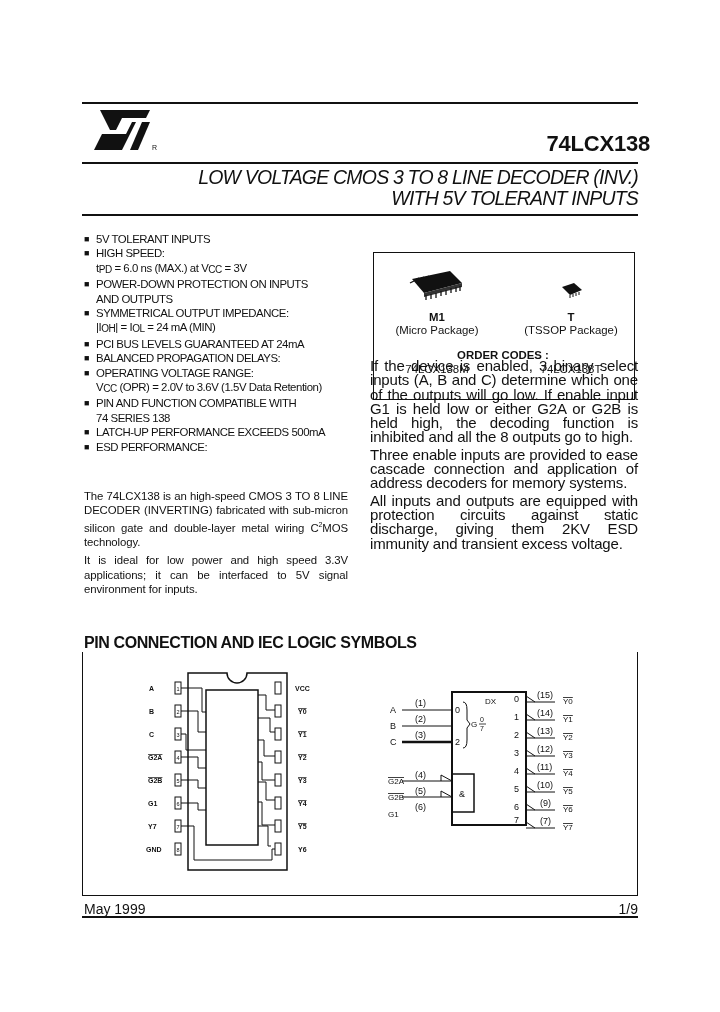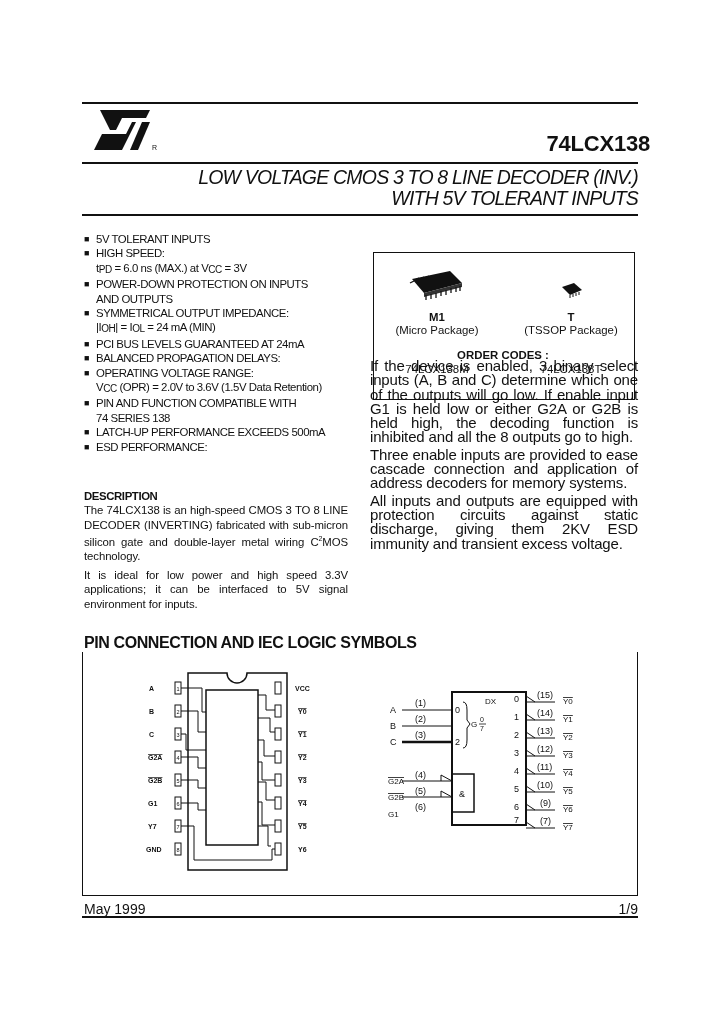--- a/index.html
+++ b/index.html
@@ -60,21 +60,20 @@
   <div class="item"><span class="bullet">■</span><span>BALANCED PROPAGATION DELAYS:</span></div>
   <div class="item"><span class="bullet">■</span><span>OPERATING VOLTAGE RANGE:</span></div>
   <div class="sub"><span>V</span><sub class="s">CC</sub><span> (OPR) = 2.0V to 3.6V  (1.5V Data Retention)</span></div>
   <div class="item"><span class="bullet">■</span><span>PIN AND FUNCTION COMPATIBLE WITH</span></div>
   <div class="sub">74 SERIES 138</div>
   <div class="item"><span class="bullet">■</span><span>LATCH-UP PERFORMANCE EXCEEDS 500mA</span></div>
   <div class="item"><span class="bullet">■</span><span>ESD PERFORMANCE:</span></div>
 </div>
 
 <div class="abs desc">
-  <h3>DESCRIPTION</h3>
   <p><span>The 74LCX138 is an high-speed CMOS 3 TO 8 LINE DECODER (INVERTING) fabricated with sub-micron silicon gate and double-layer metal wiring C</span><sup style="font-size:7px;">2</sup><span>MOS technology.</span></p>
   <p>It is ideal for low power and high speed 3.3V applications; it can be interfaced to 5V signal environment for inputs.</p>
 </div>
 
 <div class="abs pkgbox">
   <div class="abs" style="left:32px;top:16px;">
     <svg width="60" height="34" viewBox="0 0 60 34">
       <polygon points="6,10 44,2 56,14 18,24" fill="#111"></polygon>
       <polygon points="18,24 56,14 56,18 18,28" fill="#333"></polygon>
       <g stroke="#111" stroke-width="1.3" fill="none">

